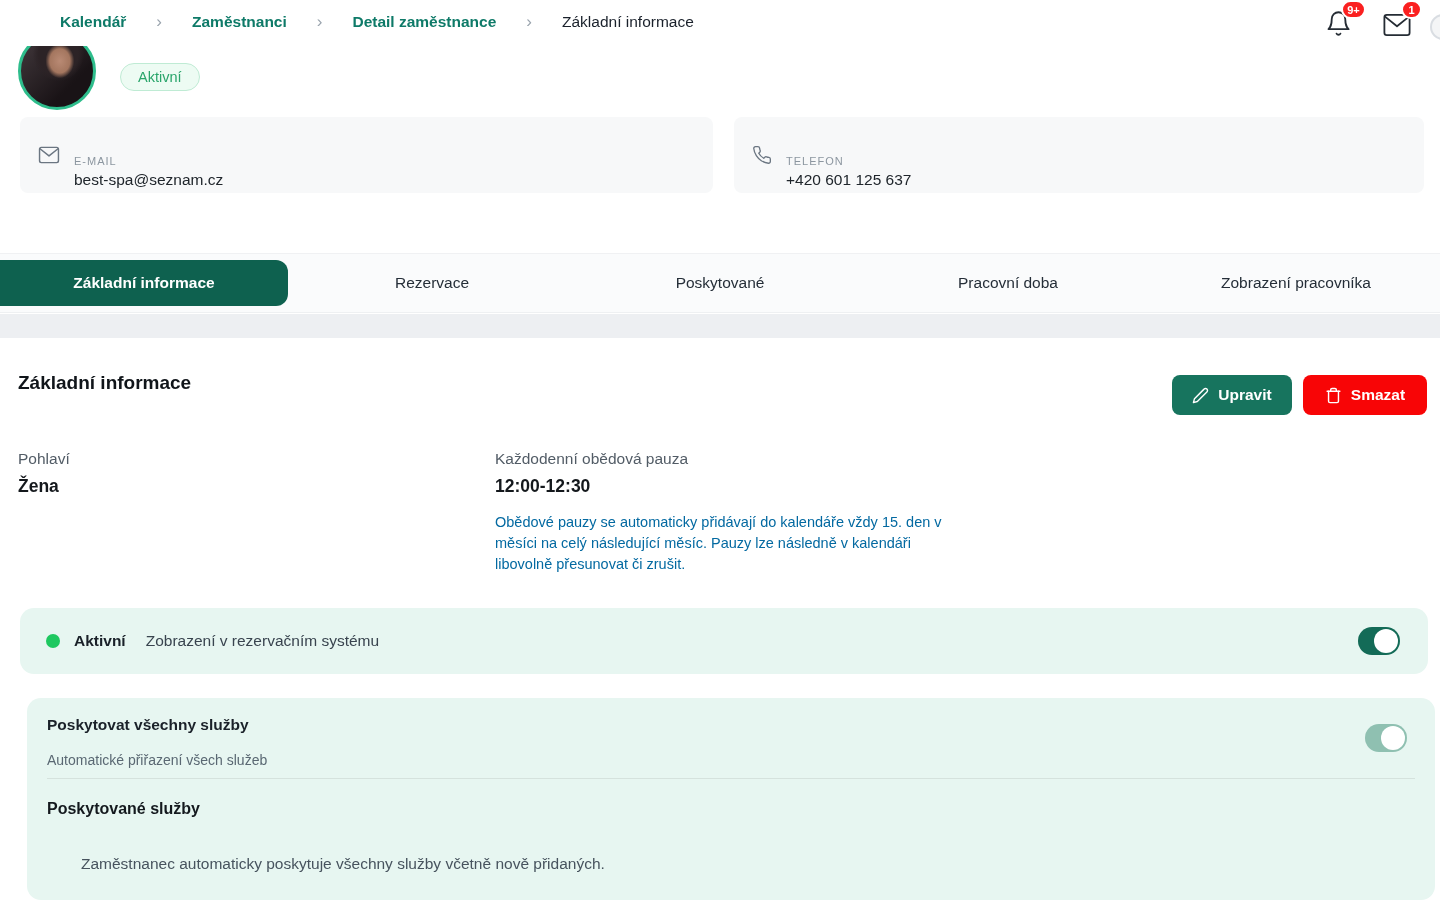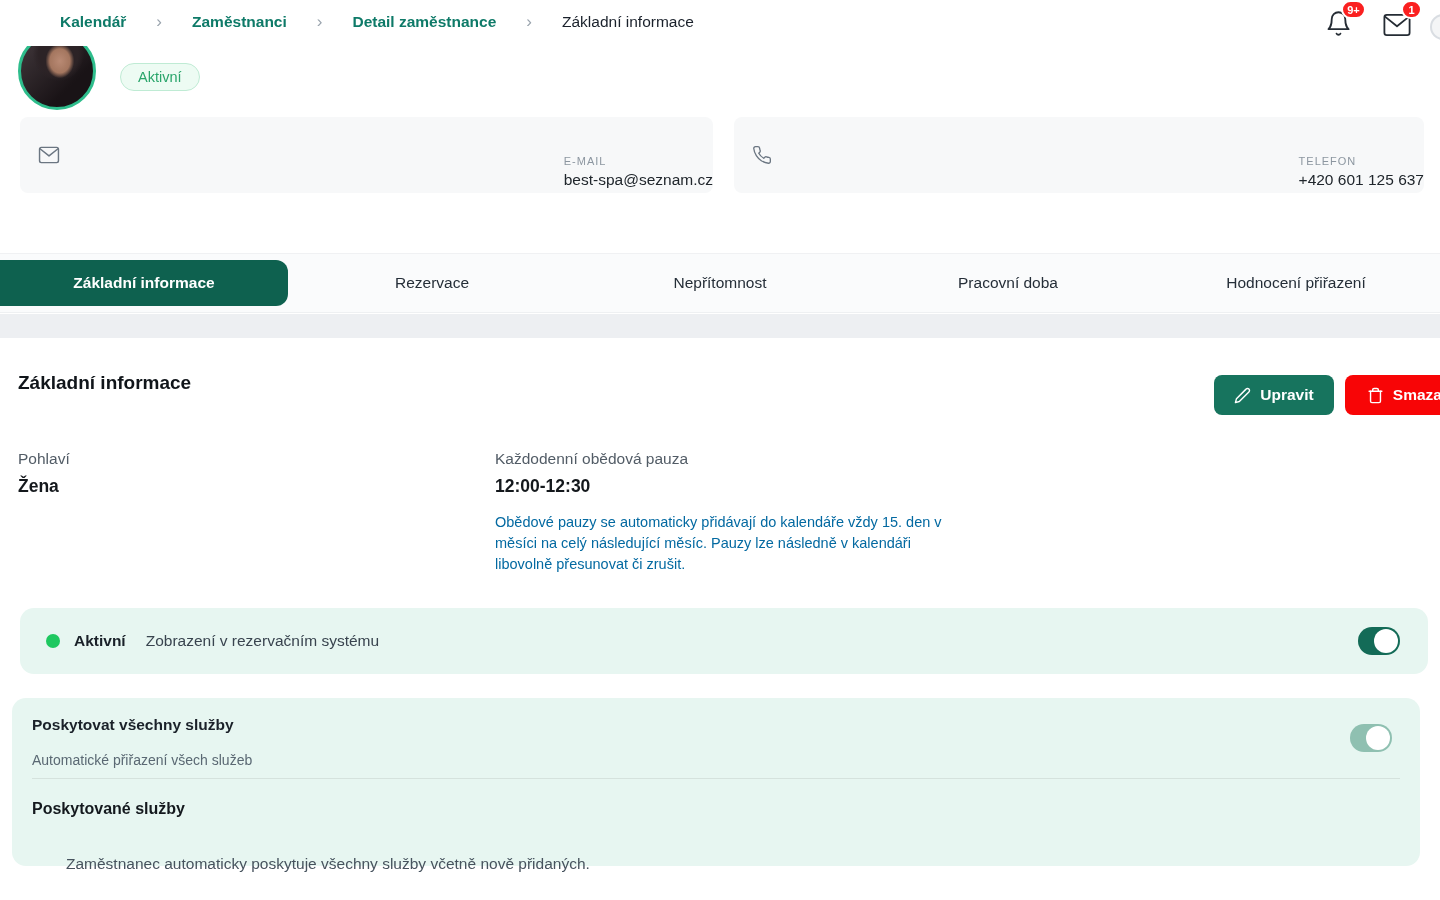--- a/index.html
+++ b/index.html
@@ -1,21 +1,21 @@
 <!DOCTYPE html>
 <html><head>
 <meta charset="utf-8">
 <style>
   * { margin:0; padding:0; box-sizing:border-box; }
   html,body { background:#fff; }
   .page {
     position:relative; width:1440px; height:900px; overflow:hidden;
     background:#fff; font-family:"Liberation Sans", sans-serif; color:#1c232b;
   }
-  .abs { position:absolute;justify-content:space-between; }
+  .abs { position:absolute; }
 
   
   .breadcrumb { top:12px; left:60px; display:flex; align-items:center; gap:30px; font-size:15.5px; }
   .crumb-link { color:#0e7a68; font-weight:600; cursor:pointer; }
   .crumb-sep { color:#9aa4ae; font-size:17px; font-weight:400; }
   .crumb-current { color:#1a212b; font-weight:500; }
 
   
   .hdr-icon { color:#252c34; }
   .badge {
@@ -65,21 +65,21 @@
     height:46px; background:#0e614f; color:#fff; font-weight:700;
     border-radius:0 12px 12px 0;
   }
   .gray-band { top:314px; left:0; width:1440px; height:24px; background:#edeff2; }
 
   
   .section-title { left:18px; top:372px; font-size:19px; font-weight:700; color:#10151a; }
   .btn {
     top:375px; height:40px; border:none; border-radius:8px; color:#fff;
     font-family:"Liberation Sans", sans-serif; font-size:15.5px; font-weight:700;
-    display:flex; align-items:center; justify-content:center; gap:9px; cursor:pointer;margin-left:42px;
+    display:flex; align-items:center; justify-content:center; gap:9px; cursor:pointer;
   }
   .btn-edit { left:1172px; width:120px; background:#17745e; }
   .btn-delete { left:1303px; width:124px; background:#f80506; }
 
   
   .field-label { font-size:15.5px; color:#525c66; margin-bottom:8px; }
   .field-value { font-size:17.5px; font-weight:700; color:#14181c; }
   .field-note {
     margin-top:15px; width:462px; font-size:14.5px; line-height:21px; color:#0369a1;
   }
@@ -93,21 +93,21 @@
   .row-label { font-size:15.5px; color:#39444f; margin-left:20px; }
   .toggle {
     margin-left:auto; margin-right:28px; width:42px; height:28px; border-radius:14px;
     position:relative; cursor:pointer; flex:0 0 auto;
   }
   .toggle .knob { position:absolute; top:2px; right:2px; width:24px; height:24px;
     border-radius:50%; background:#fff; }
   .toggle.on { background:#136b57; }
   .toggle.muted { background:#8fc0b1; }
 
-  .services-card { left:12px; top:698px; width:1408px; height:168px; padding:18px 17px 0 20px; }
+  .services-card { left:27px; top:698px; width:1408px; height:202px; padding:18px 17px 0 20px; }
   .svc-title { font-size:15.5px; font-weight:700; color:#1a2129; }
   .svc-sub { font-size:14px; color:#5a6873; margin-top:18px; }
   .svc-toggle { position:absolute; top:26px; right:28px; margin:0; }
   .svc-divider { position:absolute; left:20px; right:20px; top:80px; height:1px; background:#d5e2dd; }
   .svc-section-title { position:absolute; left:20px; top:102px; font-size:16px; font-weight:700; color:#14191e; }
   .svc-note { position:absolute; left:38px; top:157px; font-size:15.5px; color:#47535e;margin-left:16px; }
 </style>
 </head>
 <body>
 
@@ -167,23 +167,23 @@
     </span>
     <div>
       <div class="contact-label">TELEFON</div>
       <div class="contact-value">+420 601 125 637</div>
     </div>
   </div>
 
   <div class="abs tabbar">
     <div class="tab active">Základní informace</div>
     <div class="tab">Rezervace</div>
-    <div class="tab">Nepřítomnost</div>
+    <div class="tab">Poskytované</div>
     <div class="tab">Pracovní doba</div>
-    <div class="tab">Hodnocení přiřazení</div>
+    <div class="tab">Zobrazení pracovníka</div>
   </div>
   <div class="abs gray-band"></div>
 
   <h2 class="abs section-title">Základní informace</h2>
 
   <button class="abs btn btn-edit">
     <span style="display:flex;">
       <svg width="17" height="17" viewBox="0 0 24 24" fill="none" stroke="#fff" stroke-width="2" stroke-linecap="round" stroke-linejoin="round">
         <path d="M17 3a2.83 2.83 0 1 1 4 4L7.5 20.5 2 22l1.5-5.5L17 3z"></path>
       </svg>

